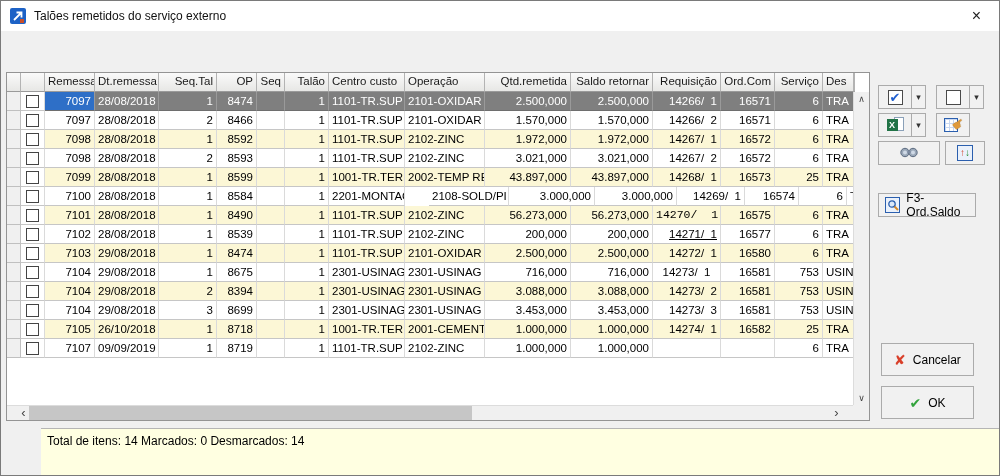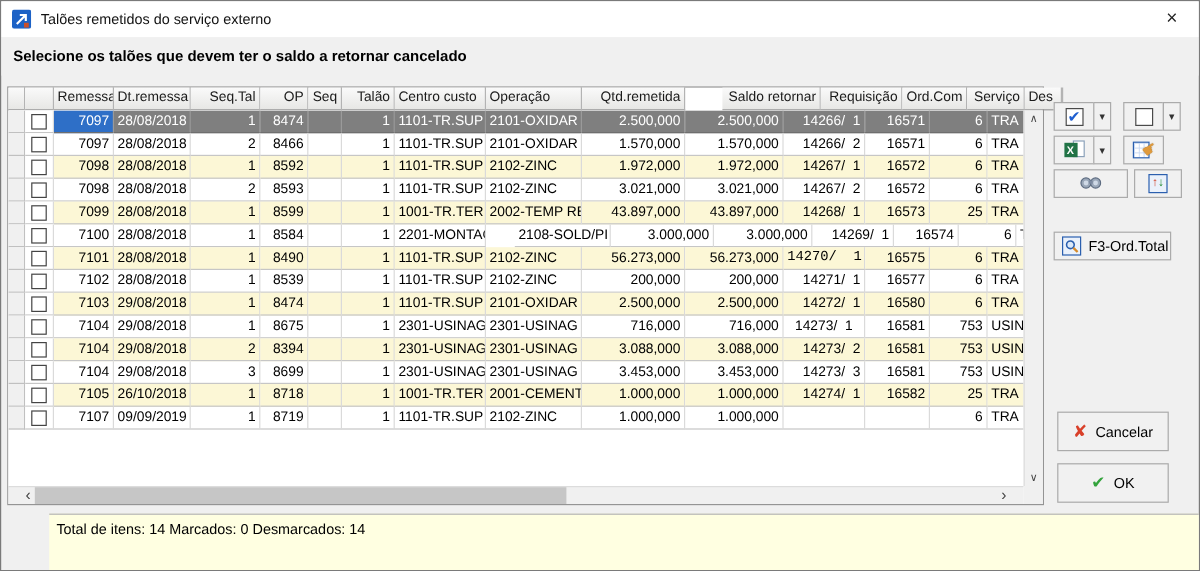--- a/index.html
+++ b/index.html
@@ -81,36 +81,35 @@
           <path d="M4 12 L11 5 M6.5 4.5 h5 v5" stroke="#ffffff" stroke-width="1.8" fill="none"></path>
           <rect x="10" y="11" width="4" height="4" fill="#c94f2a"></rect>
         </svg>
     </span>
     <span class="title">Talões remetidos do serviço externo</span>
     <div class="closebtn">
         <span>×</span>
       </div>
   </div>
 
-  <div class="instruction">Selecione os talões que devem ter o saldo a retornar cancelado</div>
 
   <div class="gridwrap">
     <div class="ghead" id="ghead">
         <div class="hcell" style="width: 14px;"></div>
         <div class="hcell" style="width: 24px;"></div>
         <div class="hcell ar" style="width: 50px;">Remessa</div>
         <div class="hcell al" style="width: 64px;">Dt.remessa</div>
         <div class="hcell ar" style="width: 58px;">Seq.Tal</div>
         <div class="hcell ar" style="width: 40px;">OP</div>
         <div class="hcell ar" style="width: 28px;">Seq</div>
         <div class="hcell ar" style="width: 44px;">Talão</div>
         <div class="hcell al" style="width: 76px;">Centro custo</div>
         <div class="hcell al" style="width: 80px;">Operação</div>
         <div class="hcell ar" style="width: 86px;">Qtd.remetida</div>
-        <div class="hcell ar" style="width: 82px; margin-left: 31px;">Saldo retornar</div>
+        <div class="hcell ar" style="width: 82px;">Saldo retornar</div>
         <div class="hcell ar" style="width: 68px;">Requisição</div>
         <div class="hcell ar" style="width: 54px;">Ord.Com</div>
         <div class="hcell ar" style="width: 48px;">Serviço</div>
         <div class="hcell al" style="width: 31px;">Des</div>
         <div class="hcell hfill"></div>
       </div>
     <div class="gbody" id="gbody">
         <div class="grow">
           <div class="cell ind" style="width: 14px;"></div>
           <div class="cell chk" style="width: 24px;"><div class="cb"></div></div>
@@ -243,21 +242,21 @@
           <div class="cell ar" style="width: 50px;">7102</div>
           <div class="cell al" style="width: 64px;">28/08/2018</div>
           <div class="cell ar" style="width: 58px;">1</div>
           <div class="cell ar" style="width: 40px;">8539</div>
           <div class="cell ar" style="width: 28px;"></div>
           <div class="cell ar" style="width: 44px;">1</div>
           <div class="cell al" style="width: 76px;">1101-TR.SUP</div>
           <div class="cell al" style="width: 80px;">2102-ZINC</div>
           <div class="cell ar" style="width: 86px;">200,000</div>
           <div class="cell ar" style="width: 82px;">200,000</div>
-          <div class="cell ar" style="width: 68px;">14271/  1</div>
+          <div class="cell ar" style="width: 68px; text-decoration: underline;">14271/  1</div>
           <div class="cell ar" style="width: 54px;">16577</div>
           <div class="cell ar" style="width: 48px;">6</div>
           <div class="cell al" style="width: 31px;">TRA</div>
         </div>
         <div class="grow">
           <div class="cell ind" style="width: 14px;"></div>
           <div class="cell chk" style="width: 24px;"><div class="cb"></div></div>
           <div class="cell ar odd" style="width: 50px;">7103</div>
           <div class="cell al odd" style="width: 64px;">29/08/2018</div>
           <div class="cell ar odd" style="width: 58px;">1</div>
@@ -425,21 +424,21 @@
     </span>
   </div>
 
   <div class="btn" style="left:877px;top:192px;width:98px;height:24px;justify-content:flex-start;padding-left:6px;">
     <span class="magbox">
       <svg width="12" height="12" viewBox="0 0 12 12">
           <circle cx="5" cy="5" r="3.2" fill="#dce9f8" stroke="#2b5fae" stroke-width="1.3"></circle>
           <line x1="7.5" y1="7.5" x2="11" y2="11" stroke="#d58a2a" stroke-width="2"></line>
         </svg>
     </span>
-    <span>F3-Ord.Total</span>
+    <span>F3-Ord.Saldo</span>
   </div>
 
   <div class="btn" style="left:880px;top:342px;width:93px;height:33px;">
     <span class="xglyph">✘</span>
     <span>Cancelar</span>
   </div>
   <div class="btn" style="left:880px;top:385px;width:93px;height:33px;">
     <span class="okglyph">✔</span>
     <span>OK</span>
   </div>

